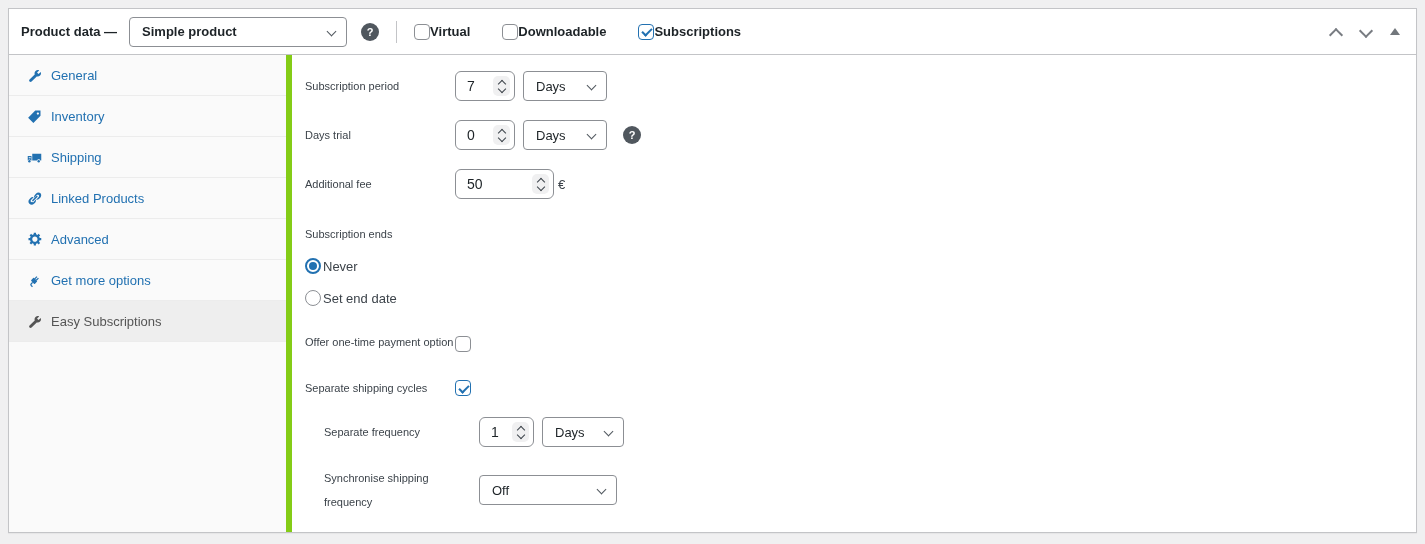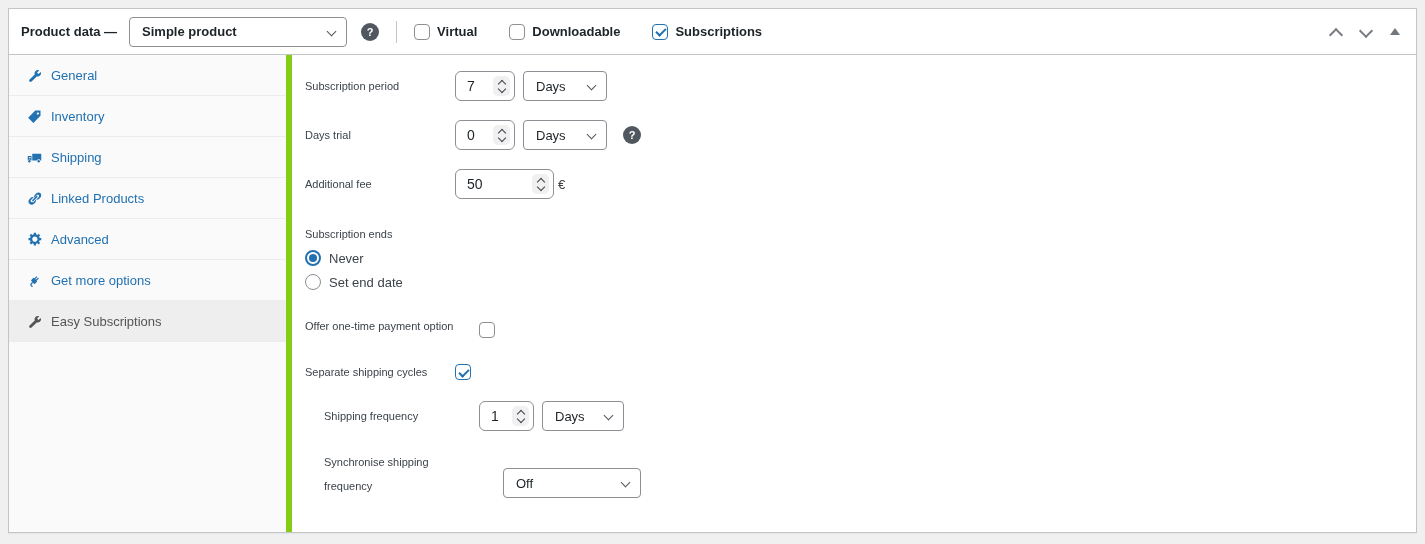--- a/index.html
+++ b/index.html
@@ -40,21 +40,21 @@
   .hdr .selwrap { width:218px; margin-left:12px; }
   .hdr .selwrap select { font-weight:bold; }
   .helpico {
     width:18px; height:18px; border-radius:50%; background:#50575e; color:#fff;
     font-size:11px; font-weight:bold; display:inline-flex; align-items:center;
     justify-content:center; flex:0 0 auto;
   }
   .hdr .helpico { margin-left:14px; }
   .vdiv { width:1px; height:22px; background:#c3c4c7; margin:0 17px; }
   .hdr-checks { display:flex; align-items:center; gap:32px; }
-  .chk-item { display:flex; align-items:center; gap:7px; cursor:pointer; }
+  .chk-item { display:flex; align-items:center; cursor:pointer; }
   .chk-item .chk-label { font-weight:bold; color:#1d2327; font-size:13px; }
   .cbox {
     width:16px; height:16px; border:1px solid #8c8f94; border-radius:4px;
     background:#fff; position:relative; flex:0 0 auto; display:inline-block;
   }
   .cbox.checked { border-color:#2271b1; }
   .cbox.checked::after {
     content:""; position:absolute; left:4.5px; top:1.5px; width:4px; height:8px;
     border-right:2px solid #2271b1; border-bottom:2px solid #2271b1;
     transform:rotate(45deg);
@@ -81,21 +81,21 @@
     height:41px; display:flex; align-items:center; padding-left:18px; gap:9px;
     border-bottom:1px solid #ececec; color:#2271b1; cursor:pointer; background:#fafafa;
   }
   .tab.active { background:#eee; color:#555; }
   .tab .ticon { width:15px; height:15px; flex:0 0 auto; display:inline-flex; }
   .tab .ticon svg { width:15px; height:15px; fill:currentColor; }
   .tab .tlabel { font-size:13px; line-height:1; padding-top:1px; }
   
   .content { flex:1; padding:16px 20px 0 13px; background:#fff; overflow:hidden; }
   .frow { display:flex; align-items:center; }
-  .frow.top { align-items:flex-end;gap:24px; }
+  .frow.top { align-items:center; }
   .flabel { width:150px; flex:0 0 150px; color:#3c434a; line-height:24px; font-size:11px; }
   .numwrap { position:relative; display:inline-block; }
   .numwrap input {
     height:30px; border:1px solid #8c8f94; border-radius:6px; background:#fff;
     font-family:inherit; font-size:14px; color:#1d2327; padding:0 26px 0 11px; width:100%;
     appearance:textfield; -moz-appearance:textfield;
   }
   .numwrap input::-webkit-outer-spin-button, .numwrap input::-webkit-inner-spin-button { -webkit-appearance:none; }
   .spin {
     position:absolute; right:5px; top:5px; width:17px; height:20px; background:#f0f0f1;
@@ -104,21 +104,21 @@
   }
   .spin i { width:6px; height:6px; position:relative; display:block; }
   .spin i::before {
     content:""; position:absolute; left:0.5px; width:5px; height:5px;
     border-right:1.6px solid #3c434a; border-bottom:1.6px solid #3c434a;
   }
   .spin .su::before { top:2.5px; transform:rotate(-135deg); }
   .spin .sd::before { top:-1.5px; transform:rotate(45deg); }
   .unit-sel { width:84px; margin-left:8px; }
   .euro { margin-left:4px; color:#3c434a; }
-  .rrow { display:flex; align-items:center; height:24px; gap:8px; margin-top:0px; }
+  .rrow { display:flex; align-items:center; height:24px; gap:2px; margin-top:8px; }
   .radio {
     width:16px; height:16px; border-radius:50%; border:1px solid #8c8f94; background:#fff;
     position:relative; flex:0 0 auto;
   }
   .radio.checked { border:2px solid #2271b1; }
   .radio.checked::after {
     content:""; position:absolute; left:2px; top:2px; width:8px; height:8px;
     border-radius:50%; background:#2271b1;
   }
   .rlabel { color:#3c434a; }
@@ -294,21 +294,21 @@
         <span class="flabel">Offer one-time payment option</span>
         <span class="cbox" style="margin-top:3px"></span>
       </div>
 
       <div class="frow" style="margin-top:22px">
         <span class="flabel">Separate shipping cycles</span>
         <span class="cbox checked"></span>
       </div>
 
       <div class="frow nested" style="margin-top:17px">
-        <span class="flabel">Shipping frequency</span>
+        <span class="flabel">Separate frequency</span>
         <span class="numwrap" style="width:55px">
           <input type="text" value="1" style="">
           <span class="spin">
               <i class="su"></i>
               <i class="sd"></i>
             </span>
         </span>
         <span class="selwrap" style="width:82px;margin-left:8px">
           <select>
             <option>Days</option>

